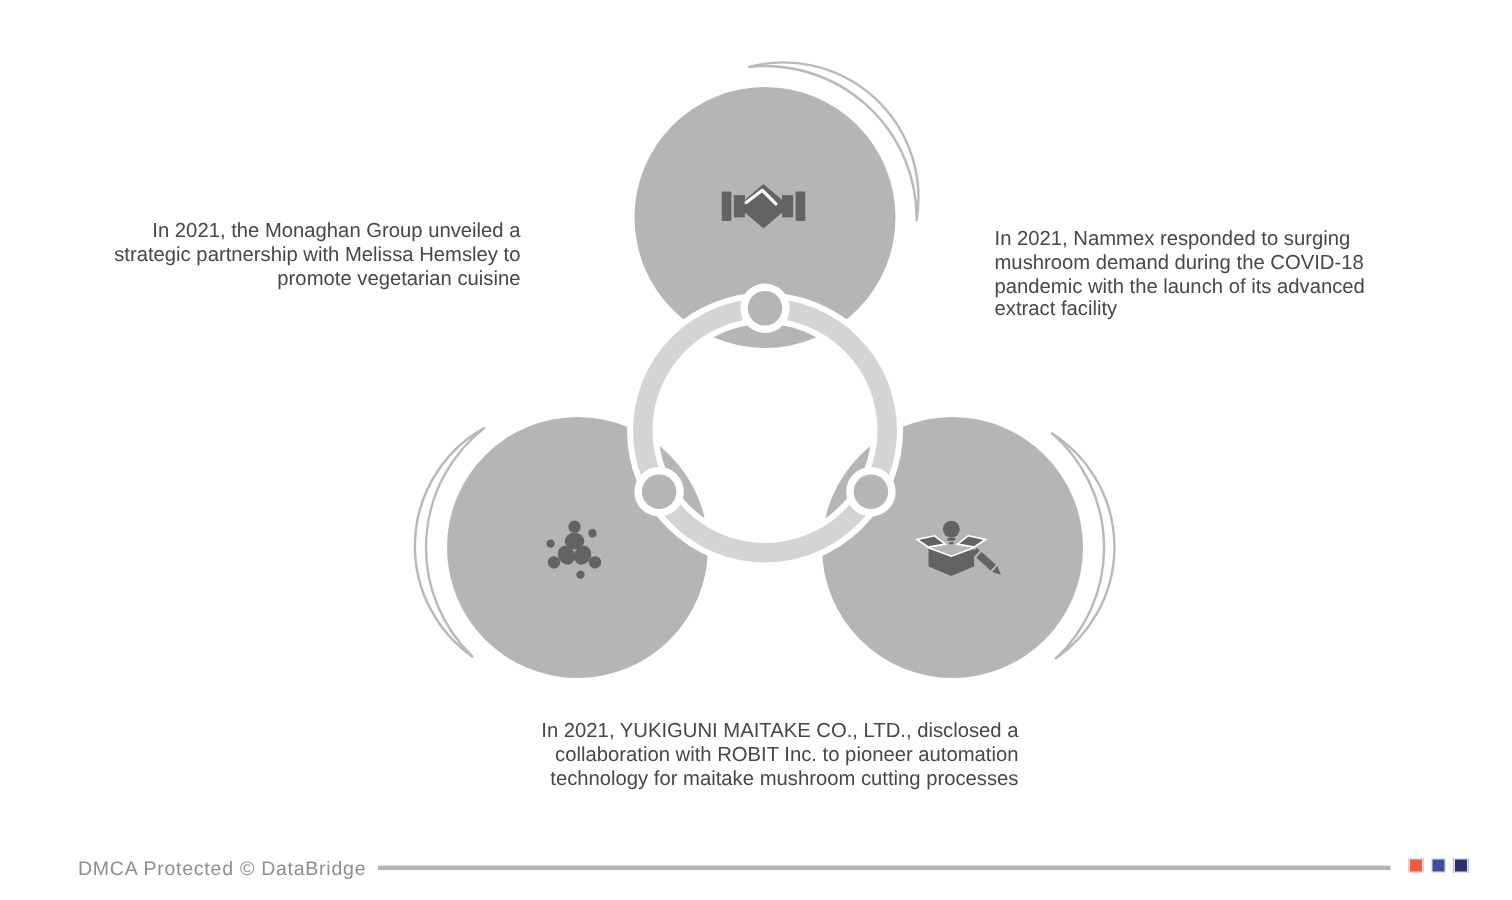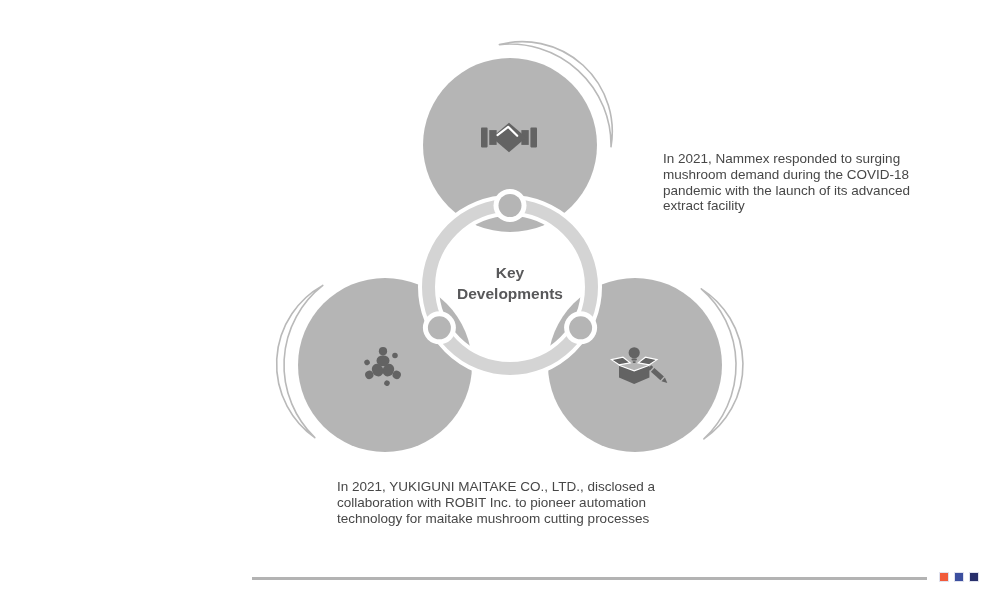--- a/index.html
+++ b/index.html
@@ -12,21 +12,21 @@
   .canvas-svg{position:absolute;left:0;top:0;}
   .icon-svg{position:absolute;}
   .note{
     position:absolute;
     font-size:13.5px;line-height:15.8px;
     color:var(--note-text);
     white-space:pre-line;
   }
   .note-left{left:55px;top:146px;width:292px;text-align:right;}
   .note-right{left:663px;top:151px;width:272px;text-align:left;}
-  .note-bottom{left:337px;top:479px;width:342px;text-align:left;}
+  .note-bottom{left:337px;top:479px;width:342px;text-align:right;}
   .center-label{
     position:absolute;left:430px;top:263px;width:160px;
     text-align:center;font-weight:700;font-size:15.5px;line-height:20.5px;
     color:var(--center-text);white-space:pre-line;
   }
   .footer-text{
     position:absolute;left:52px;top:571px;
     font-size:13px;letter-spacing:.5px;color:var(--footer-text);
   }
   .footer-rule{
@@ -113,31 +113,33 @@
       <rect x="28" y="21.6" width="4" height="2" rx="1"></rect>
       <g transform="rotate(-48 59 38)">
         <rect x="56" y="24.5" width="6.5" height="3.5" rx="1"></rect>
         <rect x="56" y="29.8" width="6.5" height="16"></rect>
         <polygon points="56,47.5 62.5,47.5 59.2,54.5"></polygon>
       </g>
     </g>
     <path d="M11 26.5 L30 33.5 L49 26.5" stroke="#ffffff" stroke-width="1.4" fill="none"></path>
   </svg>
 
-  <div class="center-label">Key
-Developments</div>
 
+  <div class="note note-left">In 2021, the Monaghan Group unveiled a
+strategic partnership with Melissa Hemsley to
+promote vegetarian cuisine</div>
   <div class="note note-right">In 2021, Nammex responded to surging
 mushroom demand during the COVID-18
 pandemic with the launch of its advanced
 extract facility</div>
   <div class="note note-bottom">In 2021, YUKIGUNI MAITAKE CO., LTD., disclosed a
 collaboration with ROBIT Inc. to pioneer automation
 technology for maitake mushroom cutting processes</div>
 
+  <div class="footer-text">DMCA Protected © DataBridge</div>
   <div class="footer-rule"></div>
   <div class="footer-squares">
     <div class="sq" style="background-color: rgb(241, 91, 59);"></div>
     <div class="sq" style="background-color: rgb(60, 79, 159);"></div>
     <div class="sq" style="background-color: rgb(40, 47, 107);"></div>
   </div>
 
 </div>
 
 </body></html>

